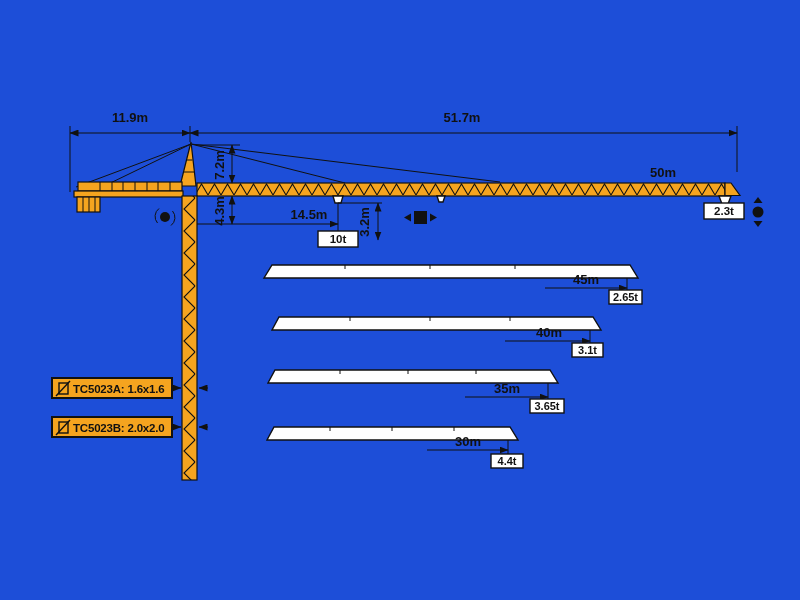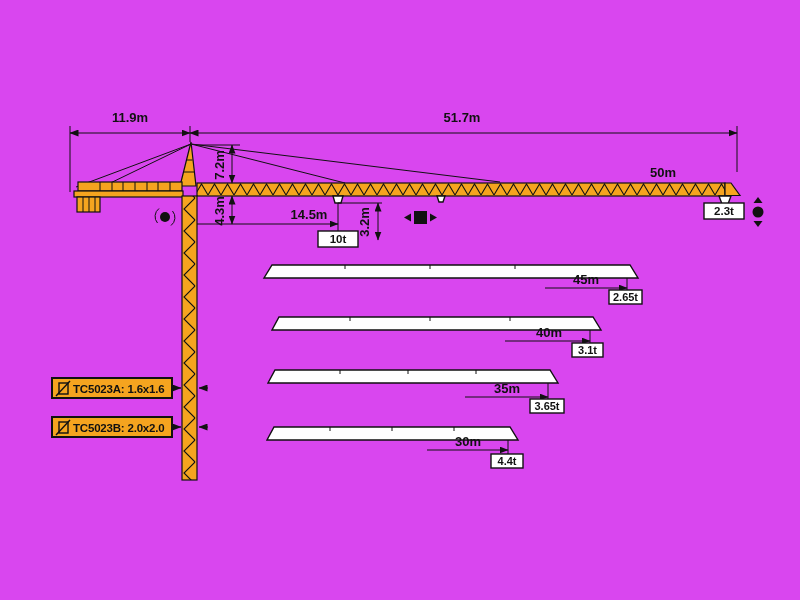--- a/index.html
+++ b/index.html
@@ -1,16 +1,16 @@
 <!DOCTYPE html>
 <html><head>
 <meta charset="utf-8">
 <style>
   html,body{margin:0;padding:0;background:#fff;}
-  .canvas{position:relative;width:800px;height:600px;background:#d946ef;overflow:hidden;}
+  .canvas{position:relative;width:800px;height:600px;background:#1d4ed8;overflow:hidden;}
   svg{display:block;}
   svg text{
     font-family:"Liberation Sans","DejaVu Sans",sans-serif;
     font-weight:bold;
     fill:#111;
   }
   .dim-text{font-size:13px;}
   .len-text{font-size:13px;}
   .load-text{font-size:11px;}
   .cap-text{font-size:11.5px;}

